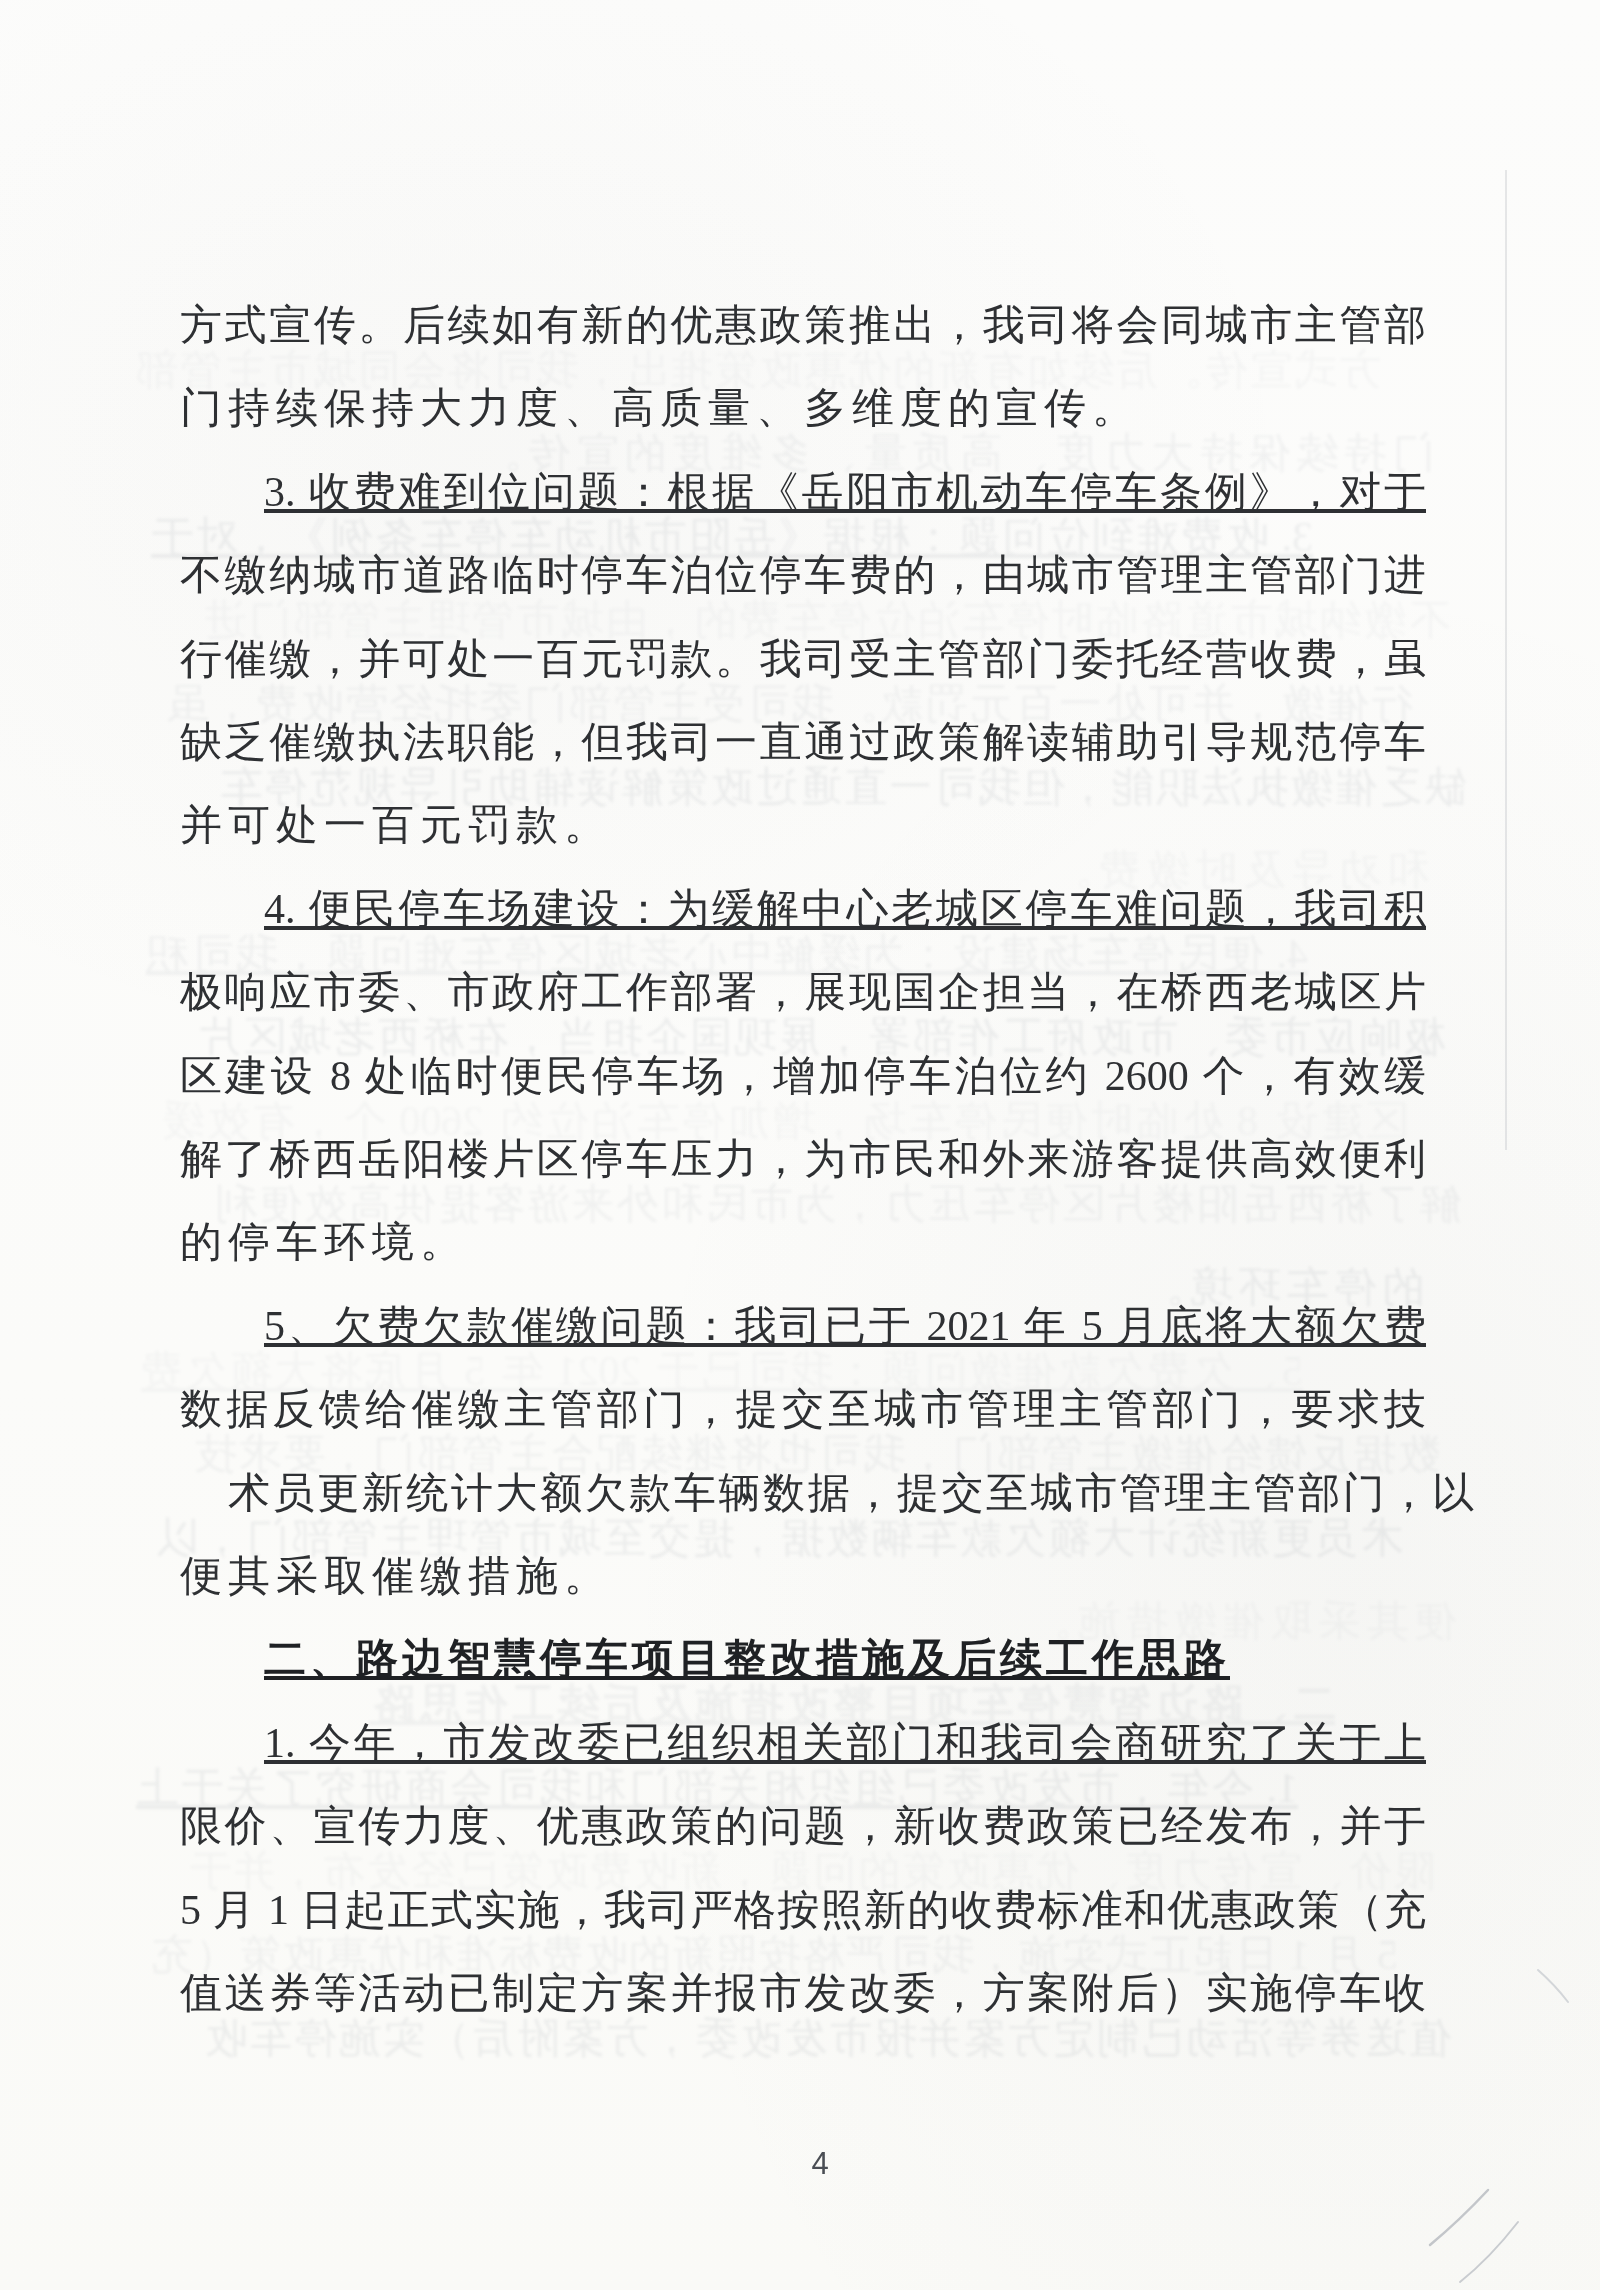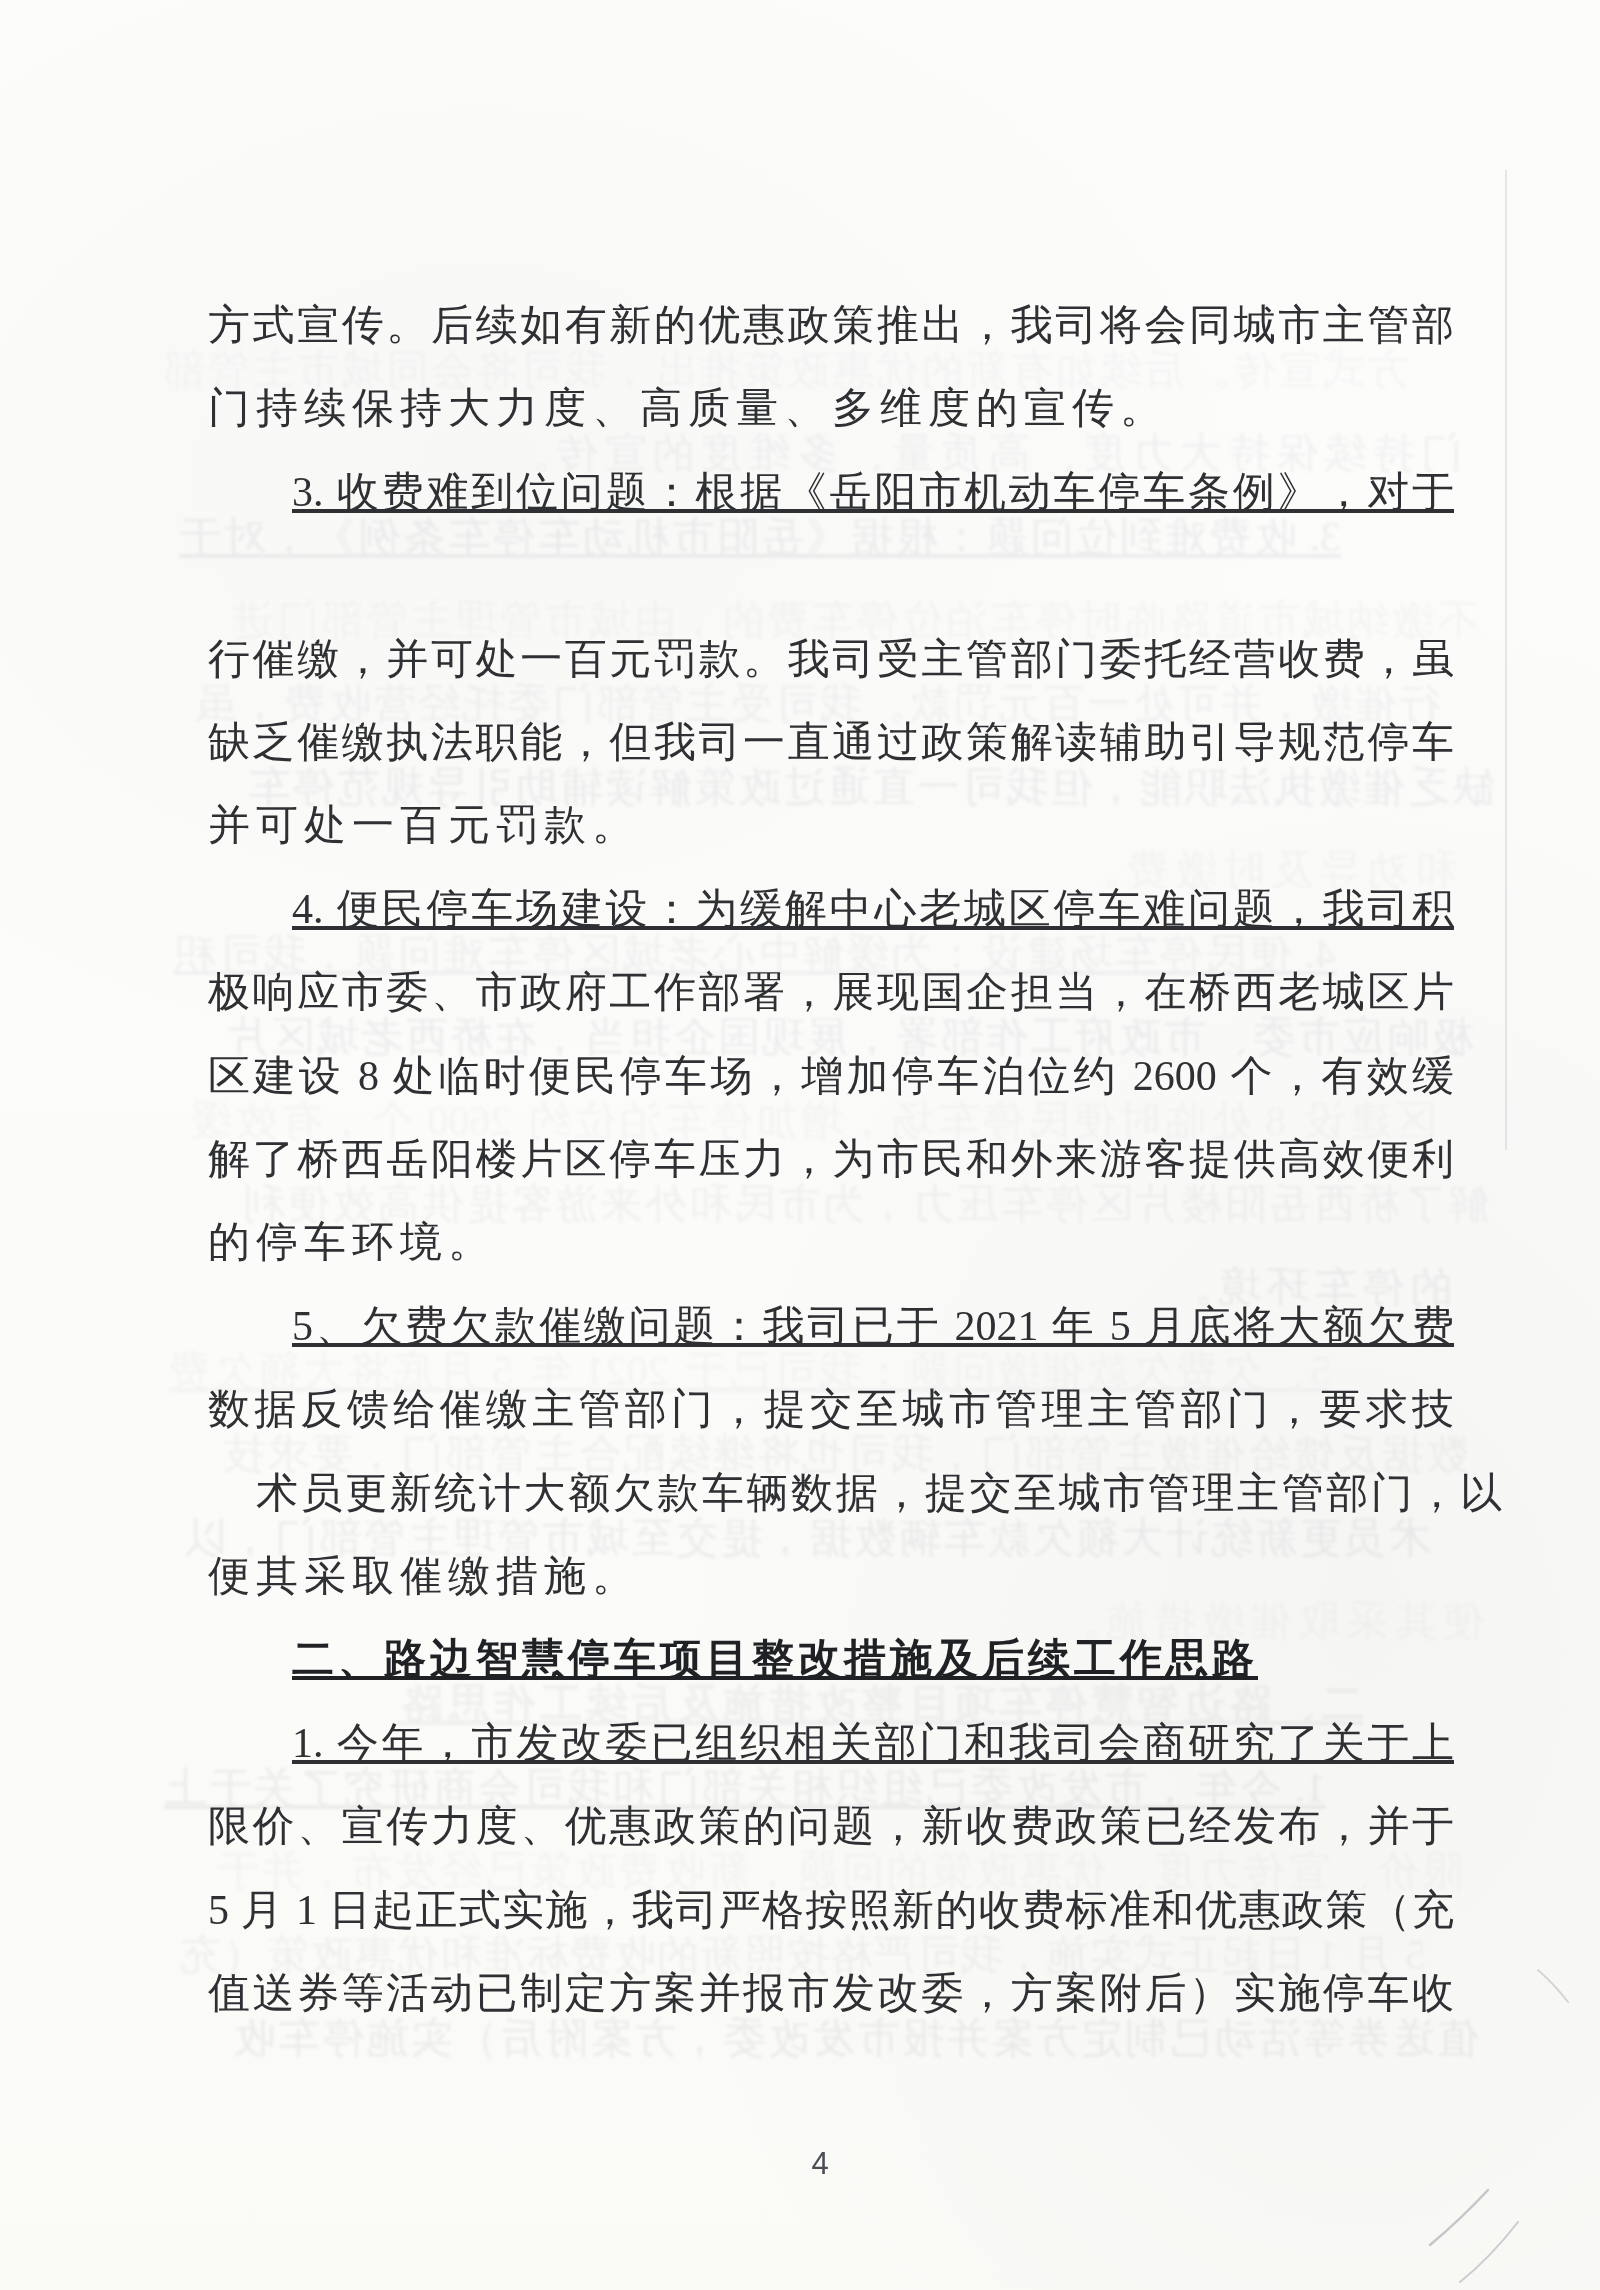--- a/index.html
+++ b/index.html
@@ -12,21 +12,21 @@
     position: relative;
     width: 1600px; height: 2290px;
     overflow: hidden;
     background:
       radial-gradient(ellipse 1200px 900px at 30% 20%, rgba(120,120,115,0.03), rgba(0,0,0,0) 70%),
       radial-gradient(ellipse 1000px 1400px at 85% 70%, rgba(110,115,120,0.04), rgba(0,0,0,0) 75%),
       linear-gradient(180deg, #fcfcfb 0%, #fbfbf9 60%, #fafaf7 100%);
   }
   .text-layer, .ghost-layer {
     position: absolute;
-    top: 283px; left: 208px; width: 1246px;
+    top: 283px; left: 180px; width: 1246px;
     height: 1800px;
   }
   .line {
     position: absolute;
     left: 0; width: 100%;
     height: 84px; line-height: 84px;
     font-size: 42px;
     color: var(--ink, #2e3033);
     white-space: nowrap;
     -webkit-font-smoothing: antialiased;
@@ -98,20 +98,21 @@
       <div class="line full indent" style="top: 1462.8px; opacity: 0.119; margin-left: -44px;">1. 今年，市发改委已组织相关部门和我司会商研究了关于上</div>
       <div class="line full" style="top: 1546.2px; opacity: 0.055; margin-left: 9px;">限价、宣传力度、优惠政策的问题，新收费政策已经发布，并于</div>
       <div class="line full" style="top: 1629.6px; opacity: 0.087; margin-left: -28px;">5 月 1 日起正式实施，我司严格按照新的收费标准和优惠政策（充</div>
       <div class="line full" style="top: 1713px; opacity: 0.119; margin-left: 25px;">值送券等活动已制定方案并报市发改委，方案附后）实施停车收</div>
     </div>
 
   <div class="text-layer" id="text-layer">
       <div class="line full" style="top: 0px;">方式宣传。后续如有新的优惠政策推出，我司将会同城市主管部</div>
       <div class="line endline" style="top: 83.4px;">门持续保持大力度、高质量、多维度的宣传。</div>
       <div class="line full indent" style="top: 166.8px;">3. 收费难到位问题：根据《岳阳市机动车停车条例》，对于</div>
+      <div class="line full" style="top: 250.2px;">不缴纳城市道路临时停车泊位停车费的，由城市管理主管部门进</div>
       <div class="line full" style="top: 333.6px;">行催缴，并可处一百元罚款。我司受主管部门委托经营收费，虽</div>
       <div class="line full" style="top: 417px;">缺乏催缴执法职能，但我司一直通过政策解读辅助引导规范停车</div>
       <div class="line endline" style="top: 500.4px;">并可处一百元罚款。</div>
       <div class="line full indent" style="top: 583.8px;">4. 便民停车场建设：为缓解中心老城区停车难问题，我司积</div>
       <div class="line full" style="top: 667.2px;">极响应市委、市政府工作部署，展现国企担当，在桥西老城区片</div>
       <div class="line full" style="top: 750.6px;">区建设 8 处临时便民停车场，增加停车泊位约 2600 个，有效缓</div>
       <div class="line full" style="top: 834px;">解了桥西岳阳楼片区停车压力，为市民和外来游客提供高效便利</div>
       <div class="line endline" style="top: 917.4px;">的停车环境。</div>
       <div class="line full indent" style="top: 1000.8px;">5、欠费欠款催缴问题：我司已于 2021 年 5 月底将大额欠费</div>
       <div class="line full" style="top: 1084.2px;">数据反馈给催缴主管部门，提交至城市管理主管部门，要求技</div>

